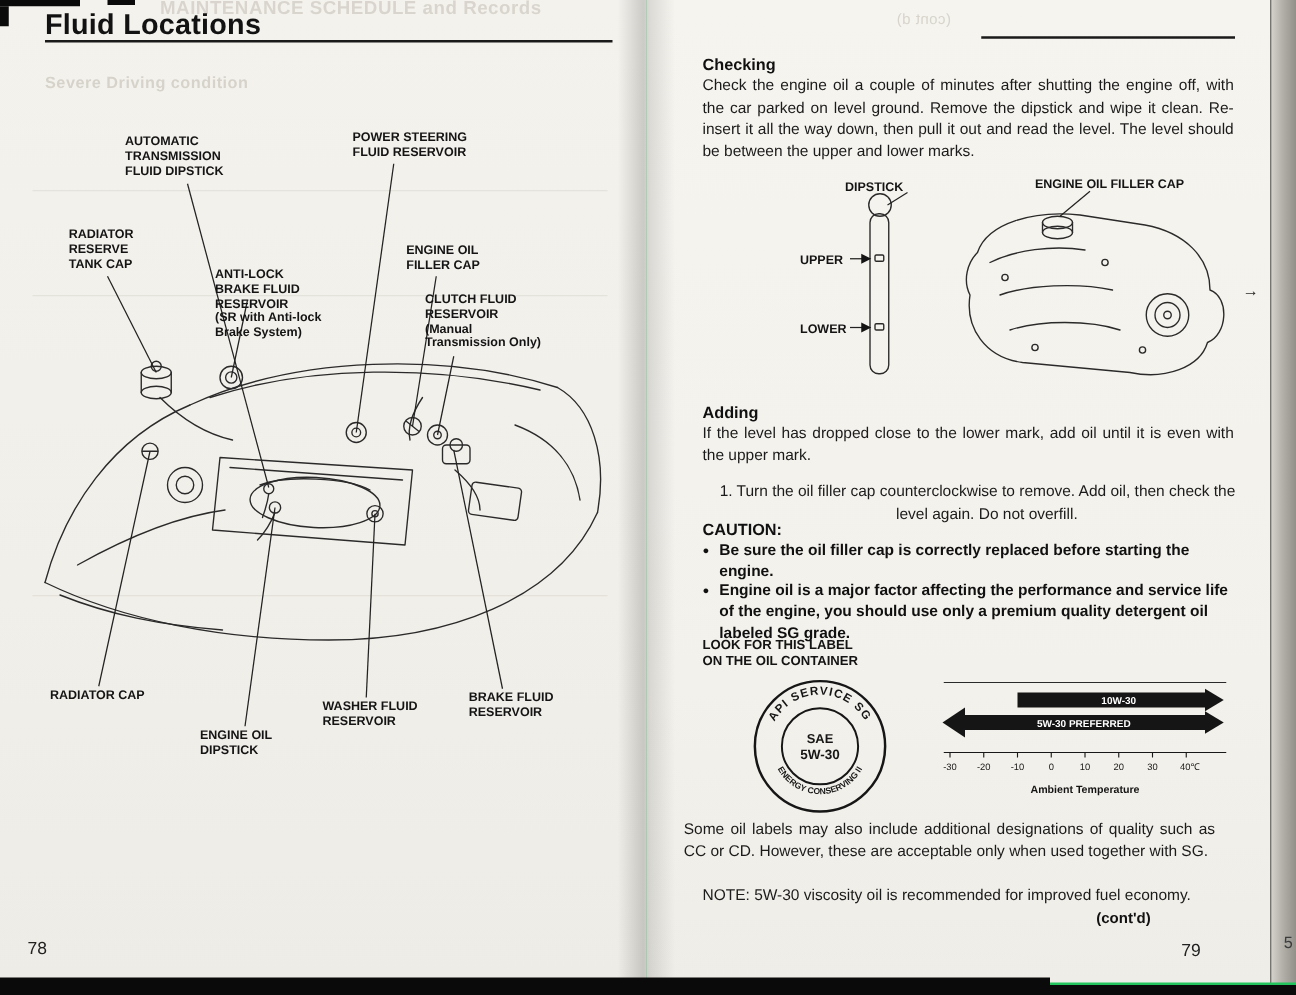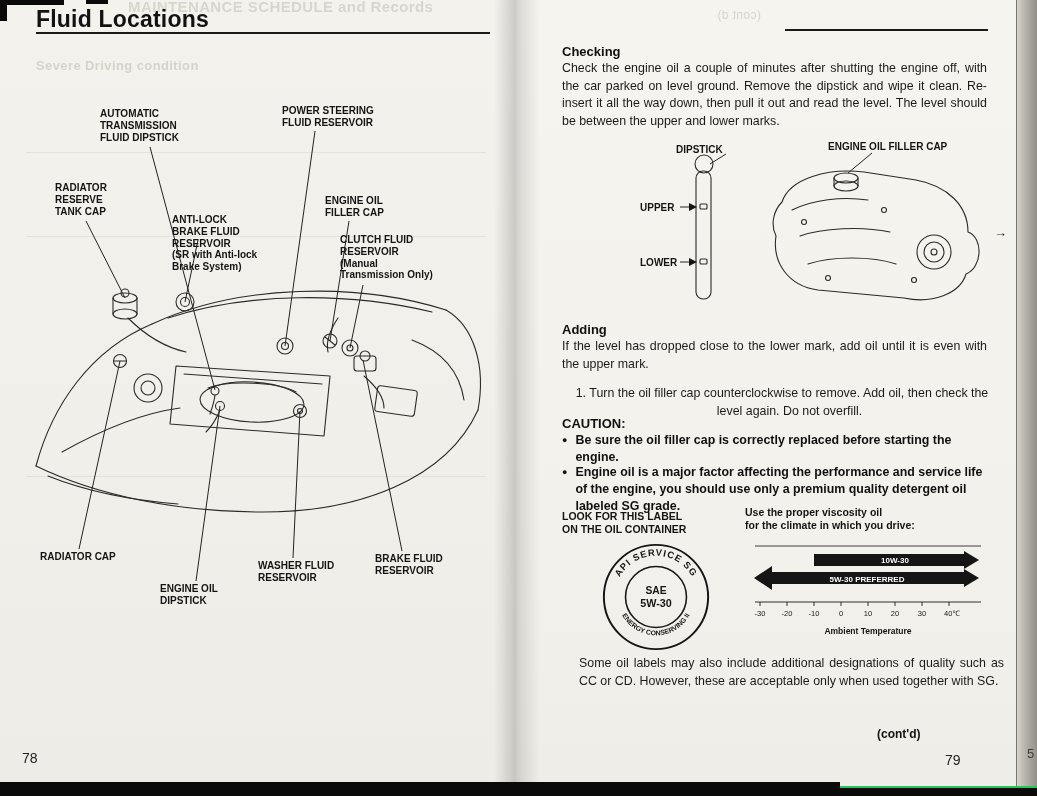--- a/index.html
+++ b/index.html
@@ -222,22 +222,20 @@
       <span class="dot">●</span>
       <span>Be sure the oil filler cap is correctly replaced before starting the engine.</span>
     </div>
     <div class="bullet" style="top:464px;">
       <span class="dot">●</span>
       <span>Engine oil is a major factor affecting the performance and service life of the engine, you should use only a premium quality detergent oil labeled SG grade.</span>
     </div>
 
     <div class="smallcap" style="left:45px;top:510px;">LOOK FOR THIS LABEL
 ON THE OIL CONTAINER</div>
-    <div class="smallcap" style="left:228px;top:506px;">Use the proper viscosity oil
-for the climate in which you drive:</div>
 
     <svg style="left:80px;top:538px;" width="118" height="118" viewBox="0 0 120 120">
       <defs>
         <path id="arcT" d="M18,60 A42,42 0 0 1 102,60"></path>
         <path id="arcB" d="M21,60 A39,39 0 0 0 99,60"></path>
       </defs>
       <circle cx="60" cy="60" r="53" fill="none" stroke="#161616" stroke-width="2"></circle>
       <circle cx="60" cy="60" r="31" fill="none" stroke="#161616" stroke-width="1.6"></circle>
       <text font-size="9.5" font-weight="bold" fill="#161616" letter-spacing="1" text-anchor="middle">
         <textPath href="#arcT" startOffset="50%">API  SERVICE  SG</textPath>
@@ -273,21 +271,22 @@
       <text class="tick" x="42" y="78">-20</text>
       <text class="tick" x="69" y="78">-10</text>
       <text class="tick" x="96" y="78">0</text>
       <text class="tick" x="123" y="78">10</text>
       <text class="tick" x="150" y="78">20</text>
       <text class="tick" x="177" y="78">30</text>
       <text class="tick" x="207" y="78">40℃</text>
       <text class="axlbl" x="123" y="96">Ambient Temperature</text>
     </svg>
 
-    <p class="body" style="left:62px;top:655px;">Some oil labels may also include additional designations of quality such as CC or CD. However, these are acceptable only when used together with SG.</p>
+    <p class="body" style="left:30px;top:655px;">Some oil labels may also include additional designations of quality such as CC or CD. However, these are acceptable only when used together with SG.</p>
+    <p class="body" style="left:45px;top:708px;">NOTE: 5W-30 viscosity oil is recommended for improved fuel economy.</p>
     <div class="contd">(cont'd)</div>
     <div class="pagenum" style="left:428px;top:752px;font-size:14px;">79</div>
     <div class="margin-mark">→</div>
   </div>
 
   <div class="gutter"></div>
   <div class="edge-strip"></div>
   <div class="next-num">5</div>
   <div class="band" style="left:0;top:782px;width:840px;height:14px;"></div>
   <div class="band" style="left:0;top:788px;width:1037px;height:8px;"></div>

